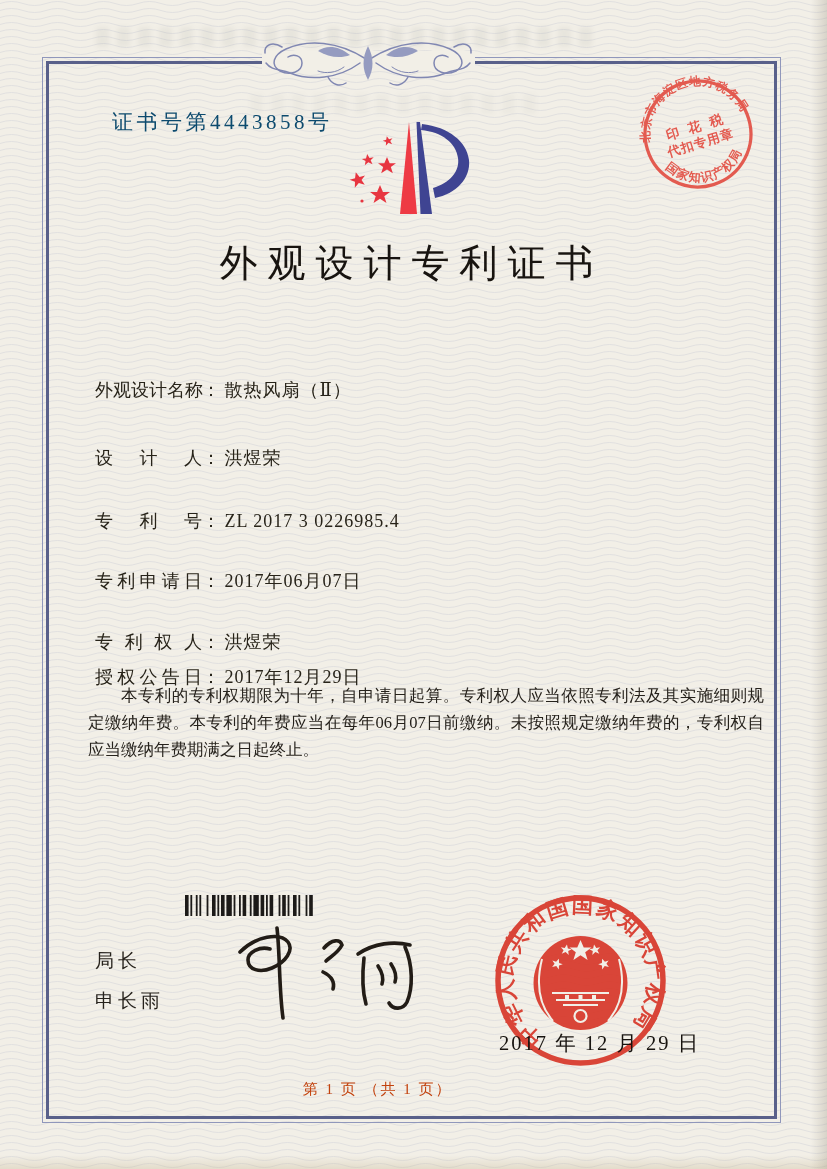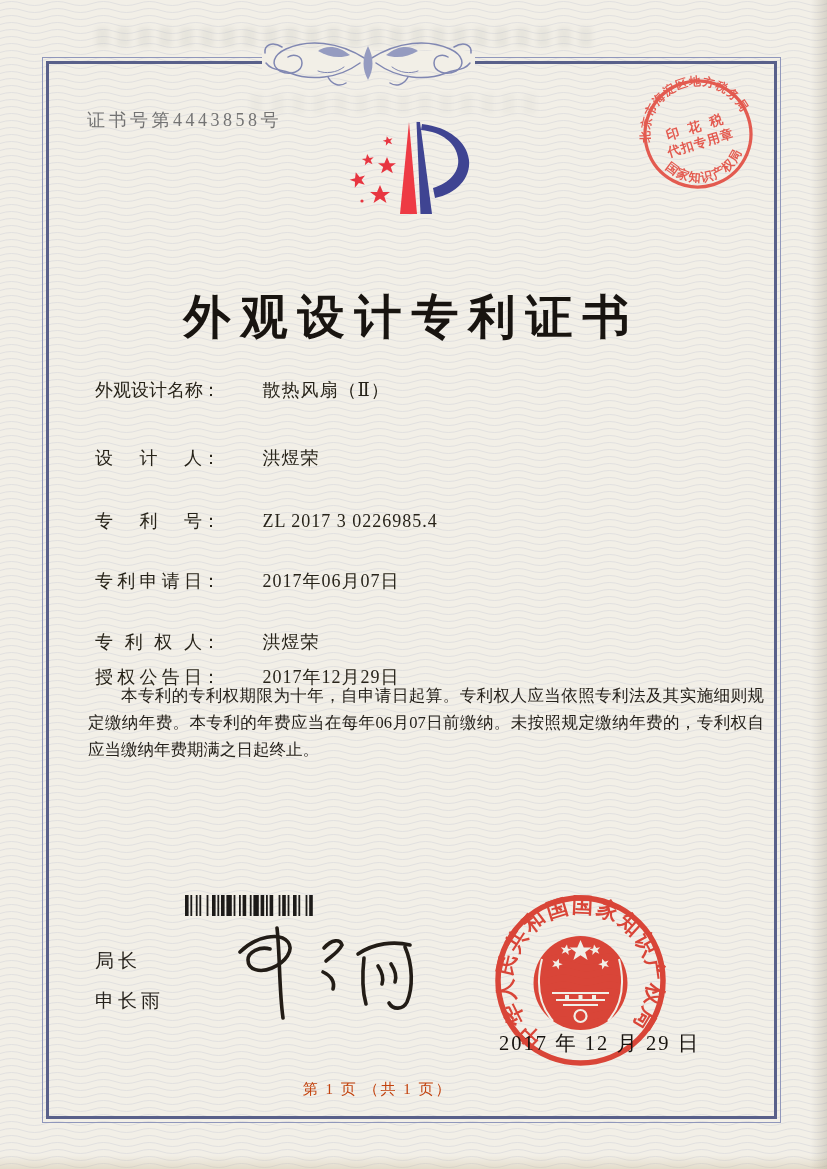--- a/index.html
+++ b/index.html
@@ -20,34 +20,34 @@
   .ghost-top { left:96px; top:27px; width:500px; height:20px; }
   .ghost-mid { left:250px; top:94px; width:290px; height:20px; opacity:.08; }
 
   .frame { position:absolute; left:46px; top:61px; width:731px; height:1058px;
     border:3px solid #59608a; }
   .frame::before { content:""; position:absolute; inset:-7px;
     border:1.5px solid #9097bb; }
 
   .ornament { position:absolute; left:258px; top:33px; width:220px; height:58px; }
 
-  .cert-no { position:absolute; left:87px; top:108px; font-size:18px;
-    letter-spacing:3.5px; color:#737373; }
+  .cert-no { position:absolute; left:112px; top:108px; font-size:21px;
+    letter-spacing:3.5px; color:#0c4a6e; }
 
   .logo { position:absolute; left:343px; top:121px; width:132px; height:99px; }
 
   .doc-title { position:absolute; left:46px; top:238px; width:731px;
-    text-align:center; font-size:47px; font-weight:700; letter-spacing:10px;
-    color:#181410;margin-top:48px; }
+    text-align:center; font-size:38px; font-weight:400; letter-spacing:10px;
+    color:#181410; }
 
   .field { position:absolute; left:95px; font-size:18px; color:#272319;
     white-space:nowrap; }
   .field-label { display:inline-block; width:107px; text-align:justify;
     text-align-last:justify;margin-top:40px; }
-  .field-value { letter-spacing:1px;margin-left:38px; }
+  .field-value { letter-spacing:1px; }
 
   .body-text { position:absolute; left:88px; top:682px; width:676px;
     font-size:16.5px; line-height:27px; text-align:justify; color:#26221c; }
   .body-text p { text-indent:2em; margin:0; }
 
   .barcode { position:absolute; left:185px; top:895px; width:132px; height:21px; }
 
   .sig-title { position:absolute; left:95px; top:948px; font-size:19px; letter-spacing:4px; }
   .sig-name  { position:absolute; left:95px; top:988px; font-size:19px; letter-spacing:4px;font-family:Liberation Mono, monospace; }
   .signature { position:absolute; left:222px; top:912px; width:205px; height:115px; }

